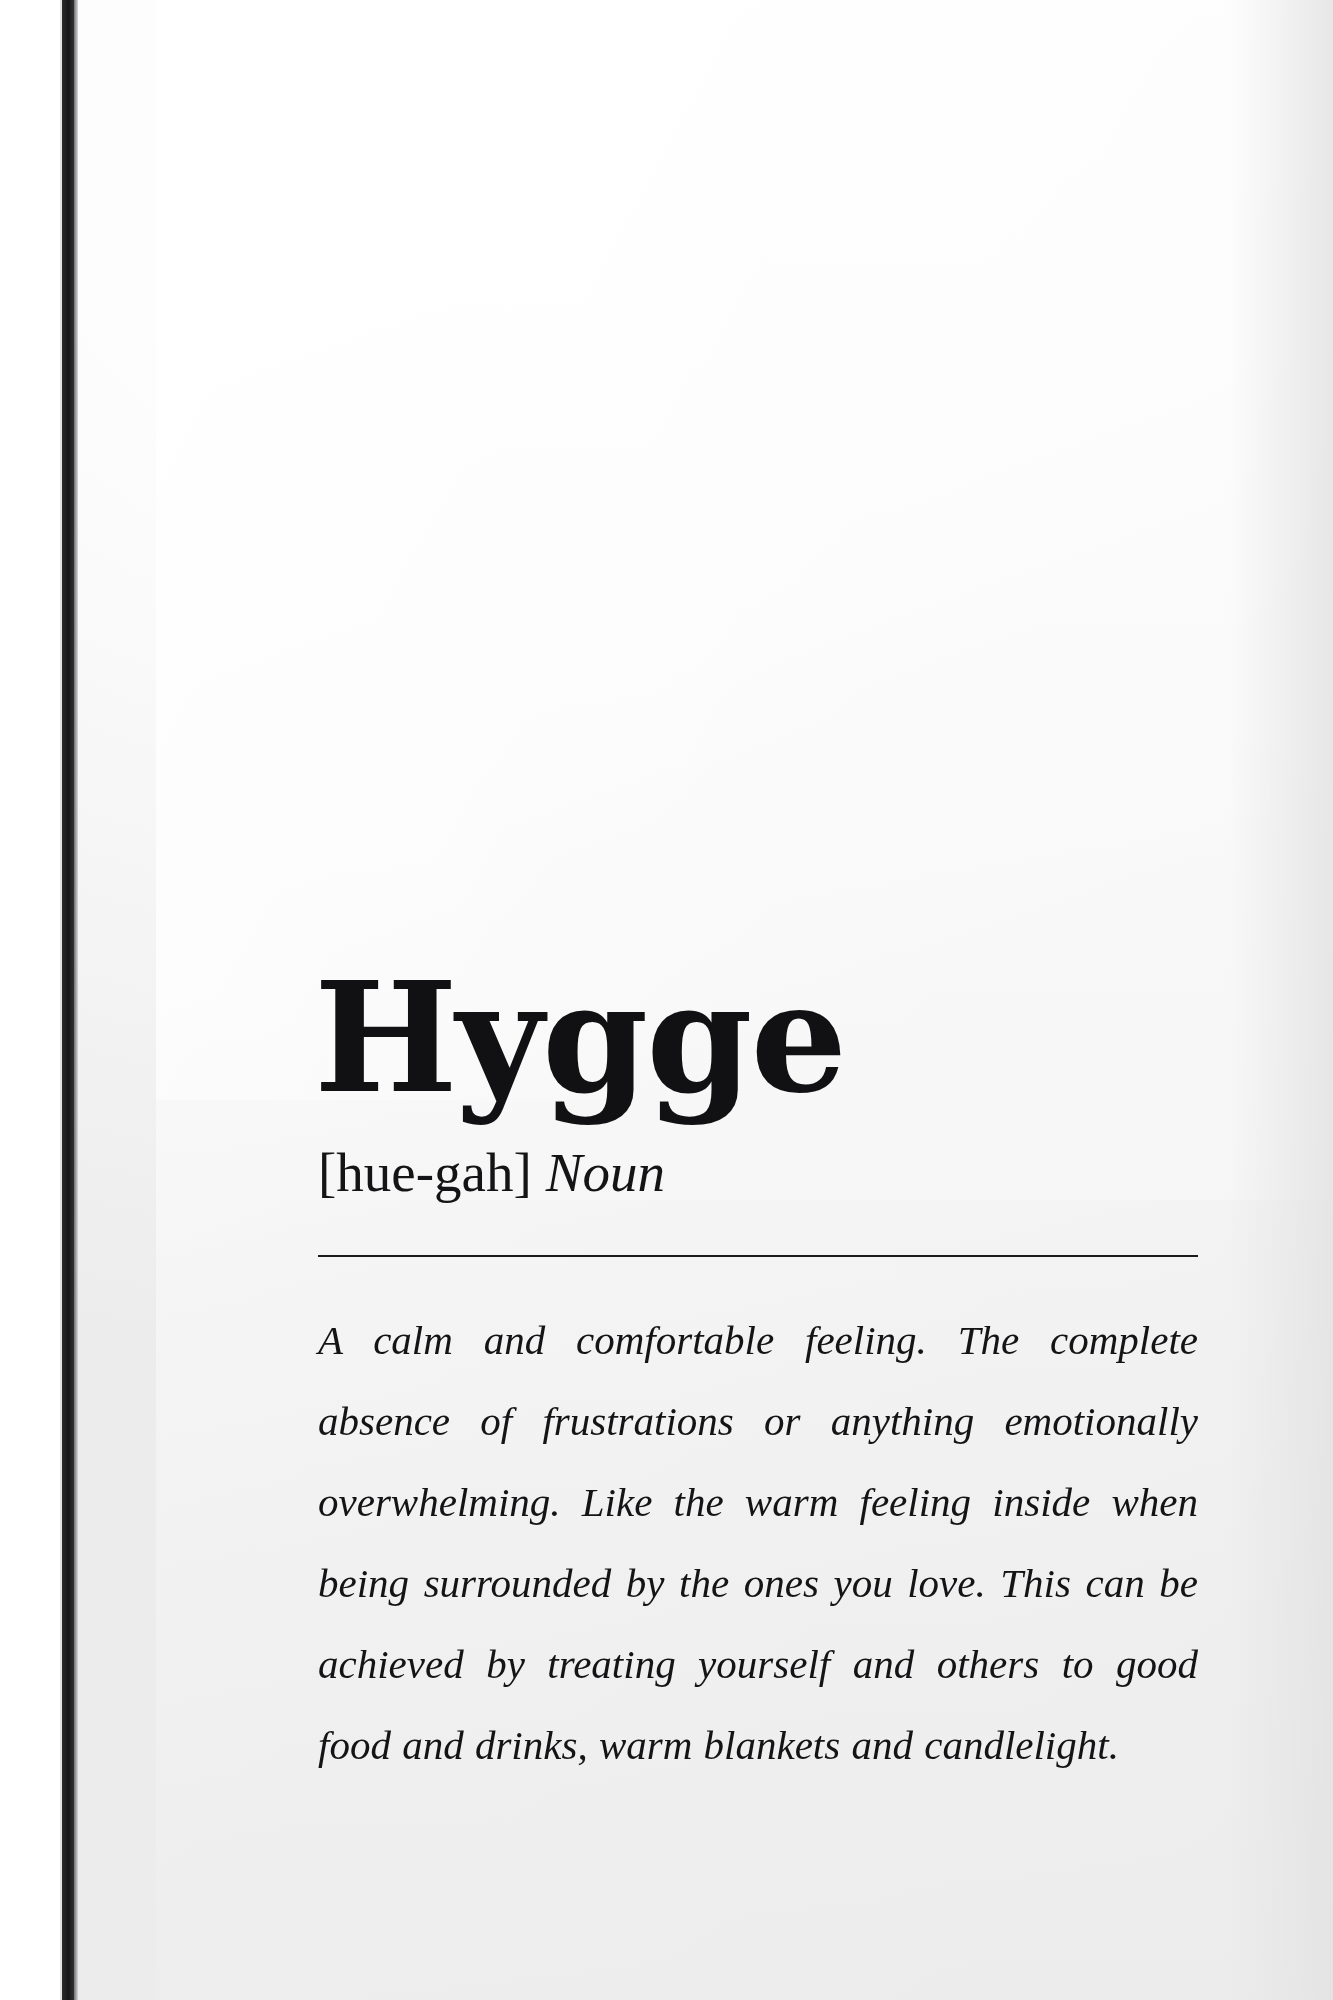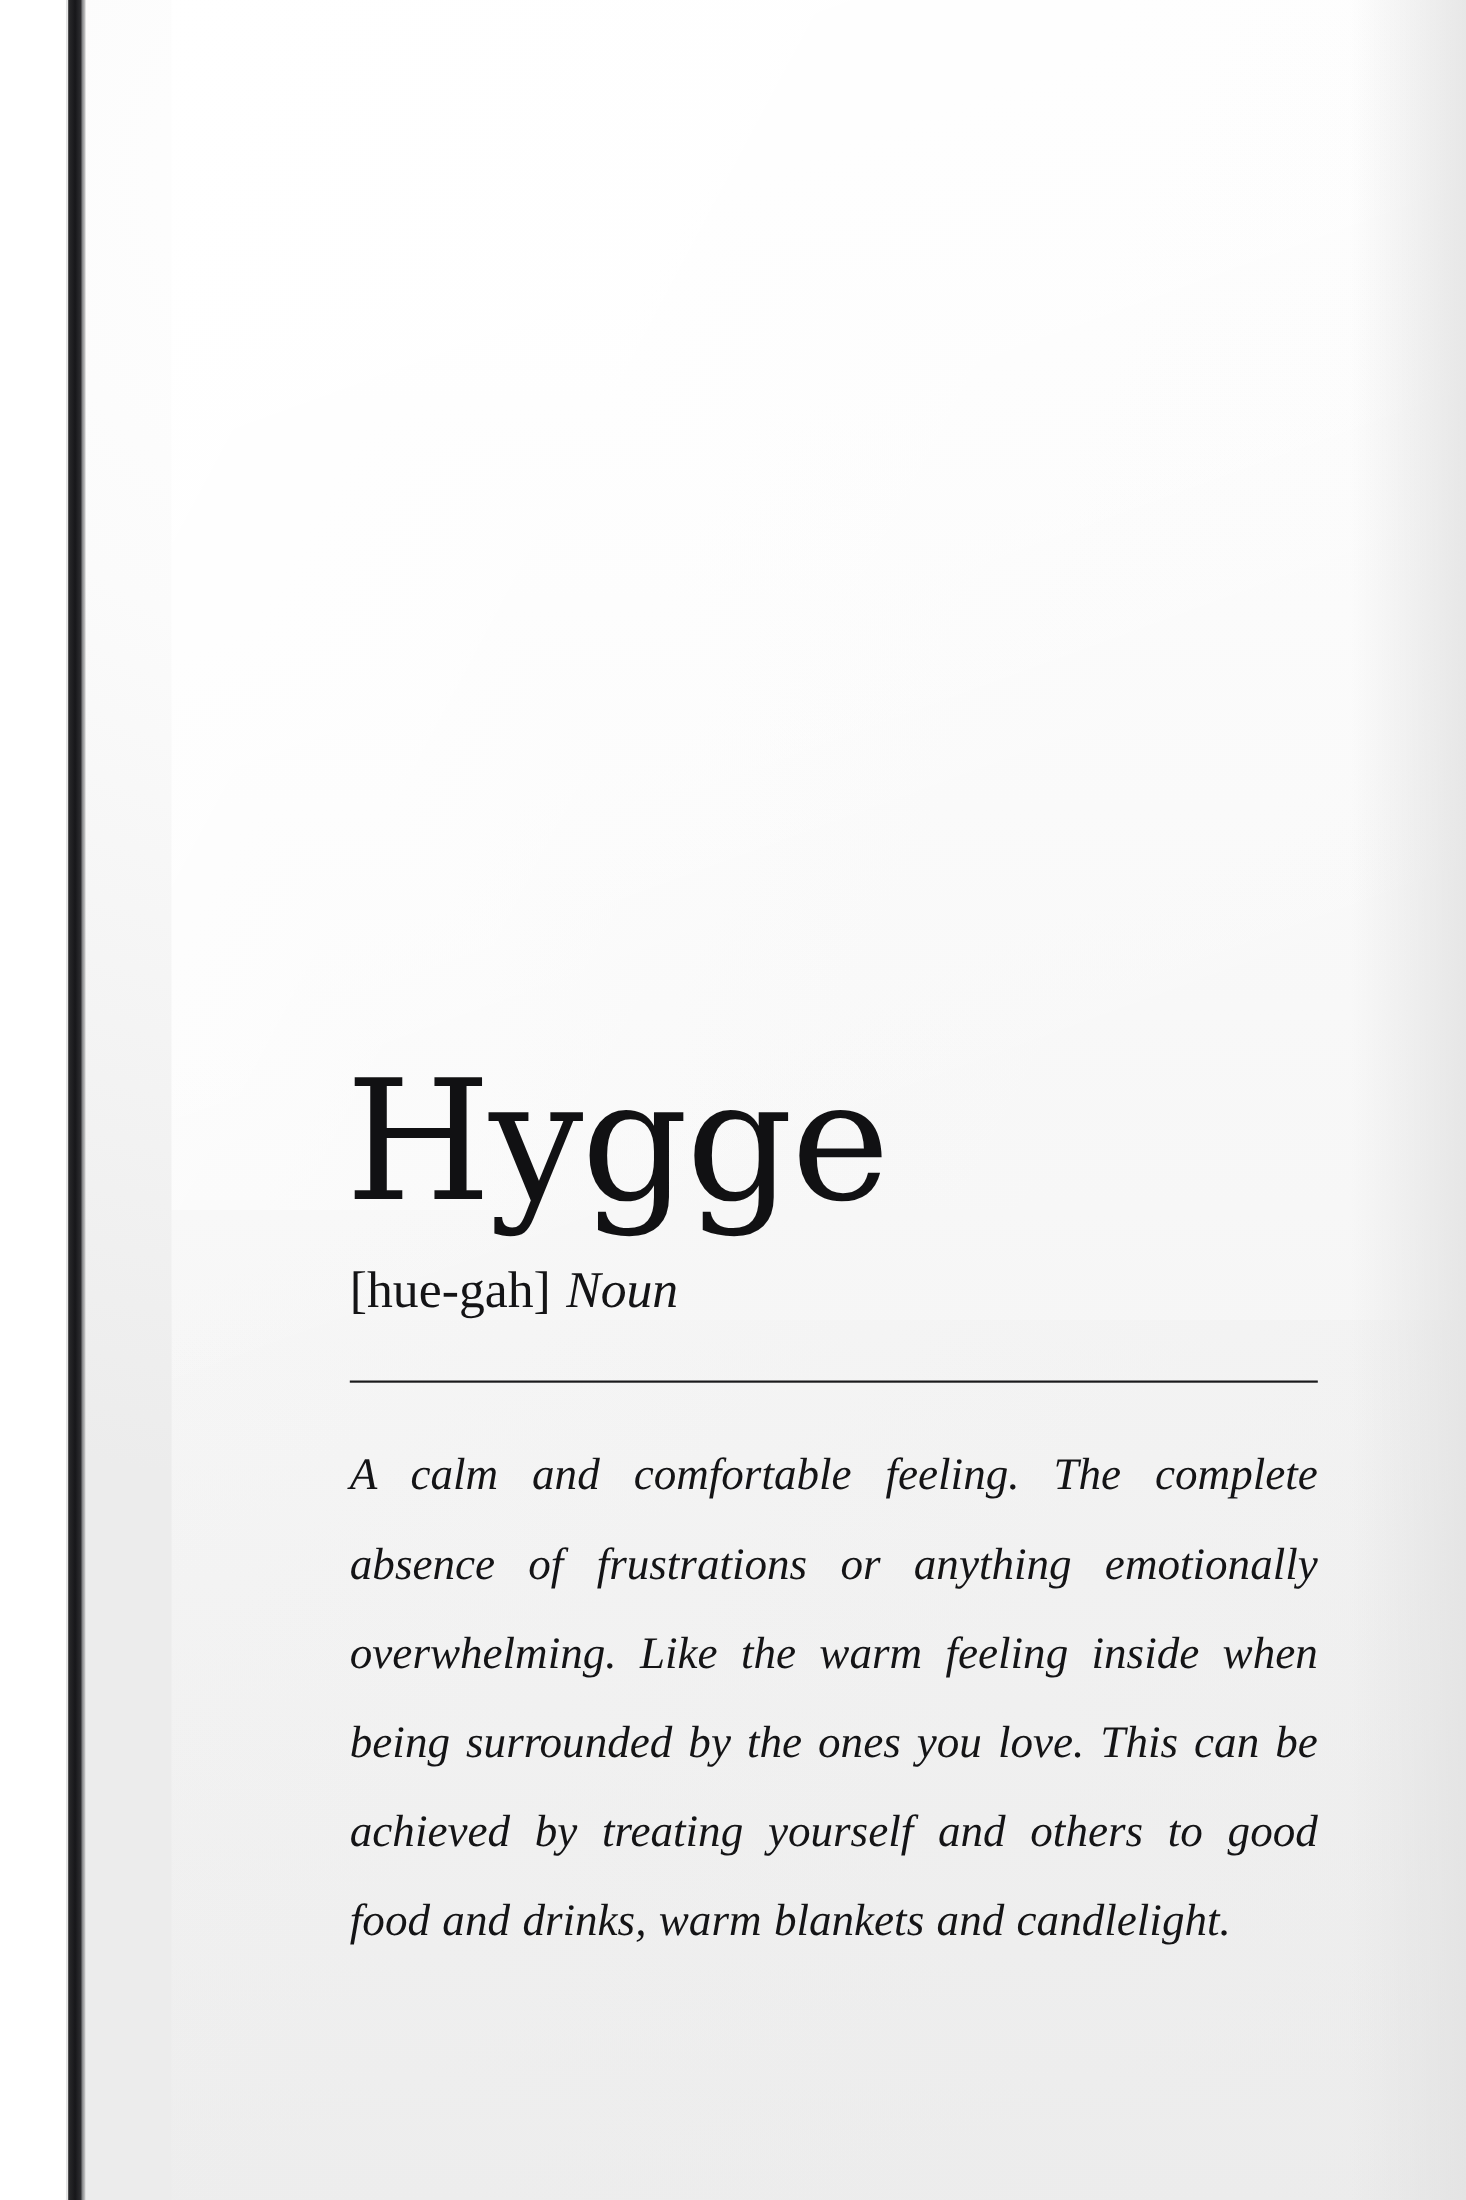--- a/index.html
+++ b/index.html
@@ -97,32 +97,32 @@
     top: 0;
     width: 880px;
     height: 2000px;
   }
 
   .word {
     position: absolute;
     left: 0px;
     top: 962px;
     font-family: "DejaVu Serif", "Liberation Serif", serif;
-    font-weight: 400;
+    font-weight: 700;
     font-size: 152px;
     line-height: 152px;
     letter-spacing: -2px;
     color: #111113;
   }
 
   .pron-row {
     position: absolute;
     left: 4px;
     top: 1150px;
-    font-size: 47px;
+    font-size: 55px;
     line-height: 46px;
     color: #141416;
     white-space: nowrap;
   }
   .pron {
     font-family: "Liberation Serif", serif;
     font-weight: 400;
   }
   .pos {
     font-family: "Liberation Serif", serif;

